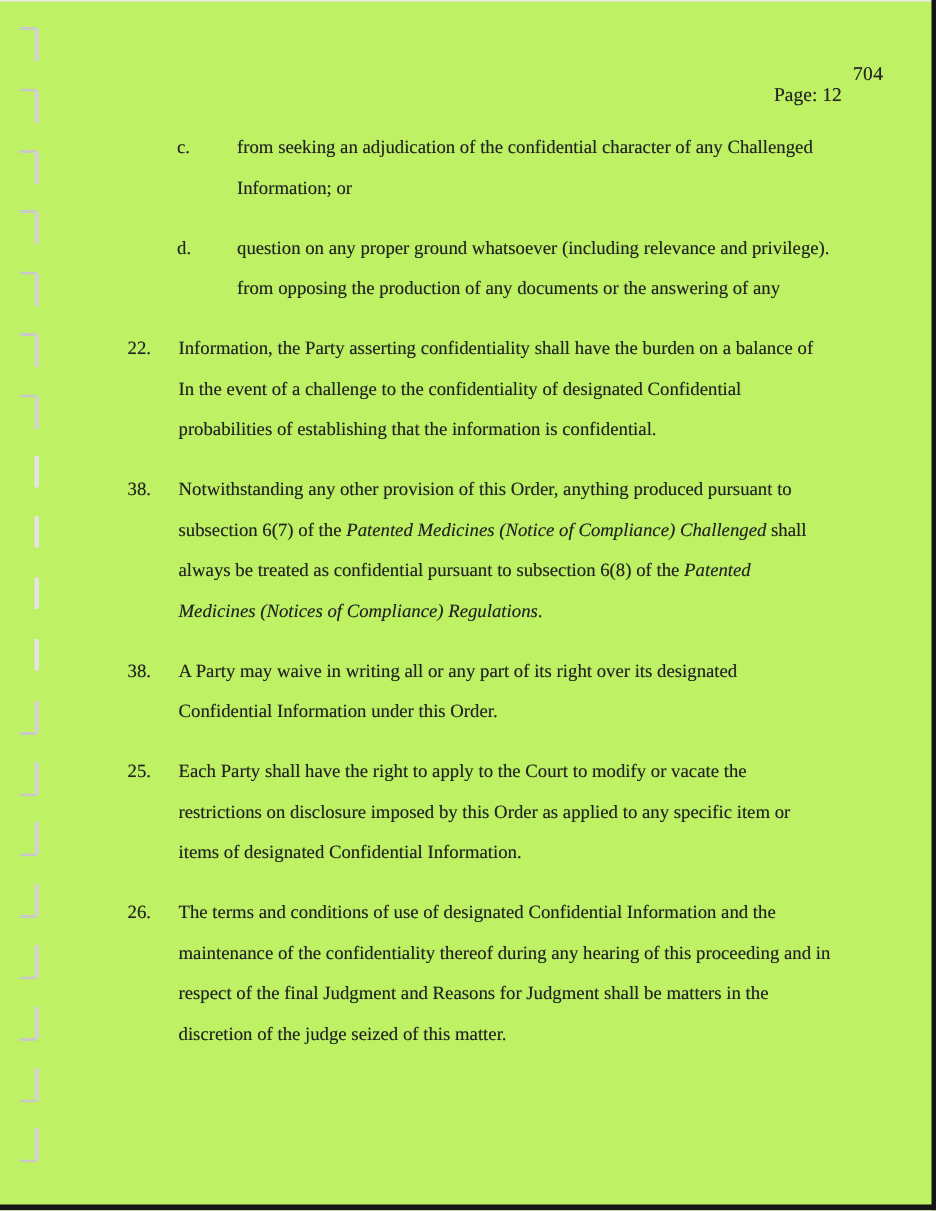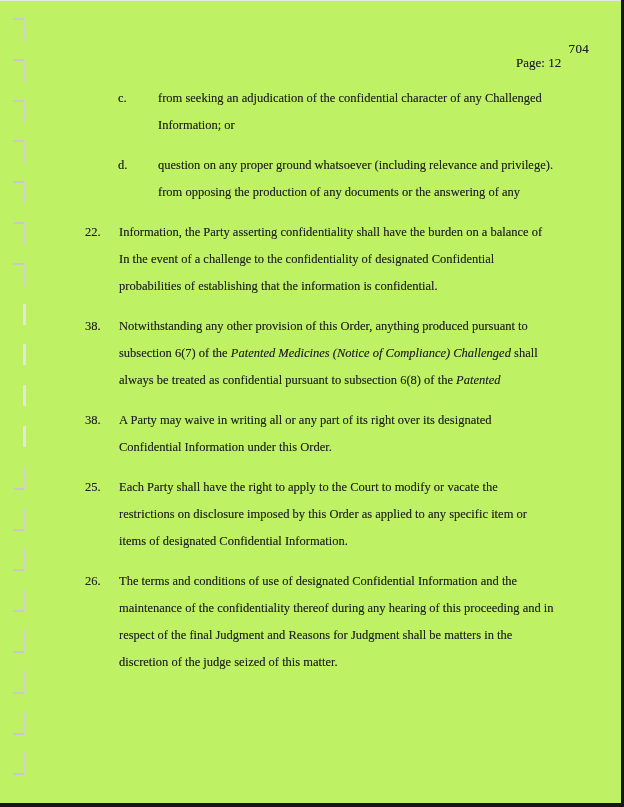--- a/index.html
+++ b/index.html
@@ -103,20 +103,21 @@
           <div class="line"><span>In the event of a challenge to the confidentiality of designated Confidential</span></div>
           <div class="line"><span>probabilities of establishing that the information is confidential.</span></div>
         </div>
       </div>
       <div class="para main">
         <span class="plabel">38.</span>
         <div class="lines">
           <div class="line"><span>Notwithstanding any other provision of this Order, anything produced pursuant to</span></div>
           <div class="line"><span>subsection 6(7) of the </span><span class="it">Patented Medicines (Notice of Compliance) Challenged</span><span> shall</span></div>
           <div class="line"><span>always be treated as confidential pursuant to subsection 6(8) of the </span><span class="it">Patented</span></div>
+          <div class="line"><span class="it">Medicines (Notices of Compliance) Regulations</span><span>.</span></div>
         </div>
       </div>
       <div class="para main">
         <span class="plabel">38.</span>
         <div class="lines">
           <div class="line"><span>A Party may waive in writing all or any part of its right over its designated</span></div>
           <div class="line"><span>Confidential Information under this Order.</span></div>
         </div>
       </div>
       <div class="para main">

